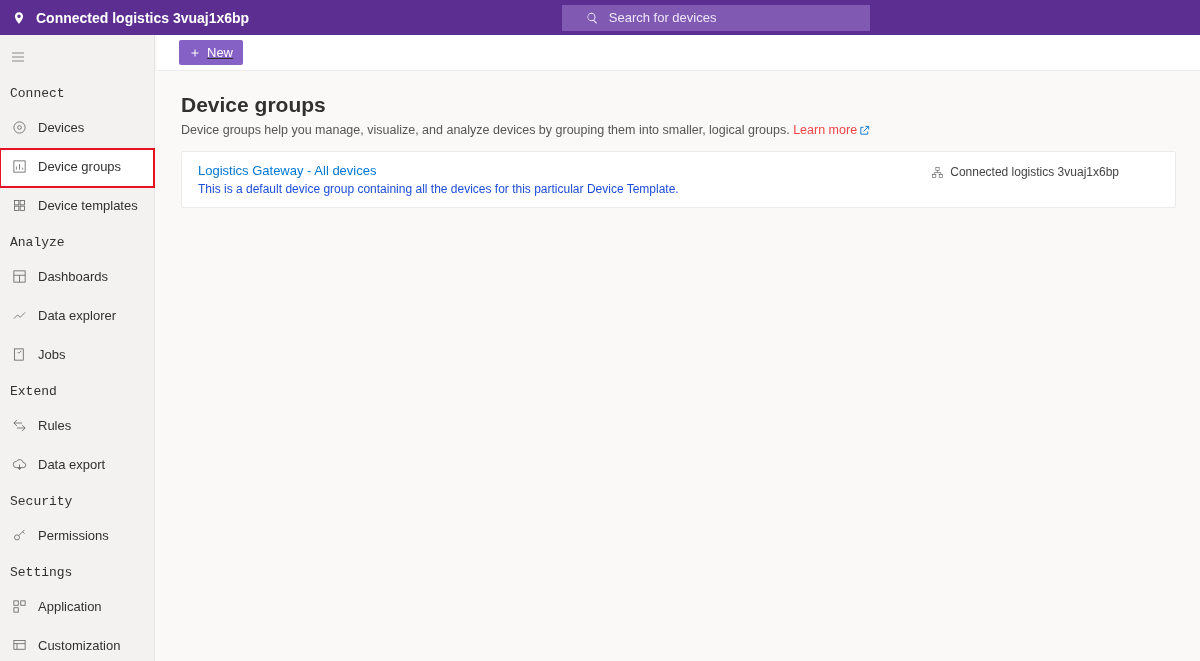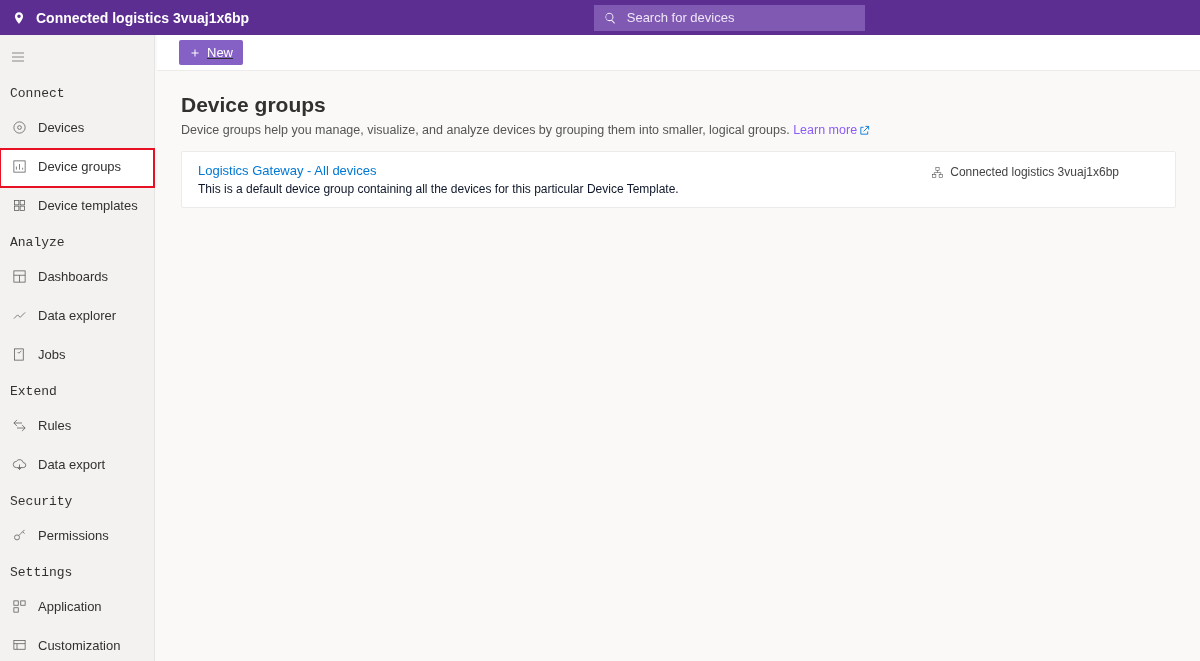--- a/index.html
+++ b/index.html
@@ -2,21 +2,21 @@
 <html><head>
 <meta charset="utf-8">
 <style>
 * { box-sizing: border-box; margin: 0; padding: 0; }
 body { font-family: "Segoe UI", -apple-system, sans-serif; font-size: 13px; color: #323130; background: #faf9f8; overflow: hidden; width: 1200px; height: 661px; }
 
 .topbar { height: 35px; background: #5c2e91; display: flex; align-items: center; padding: 0 12px; color: #fff; }
 .topbar .pin { width: 14px; height: 14px; margin-right: 10px; display: flex; align-items: center; justify-content: center; }
 .topbar .pin svg { width:14px; height:14px; fill:#fff; }
 .topbar .app-title { font-size: 14px; font-weight: 600; }
-.searchbox { position:absolute; left:594px; width:271px; height:26px; background:#8059b3; display:flex; align-items:center; padding:0 10px; color:#f5f0fb; font-size:13px; }
+.searchbox { position:absolute; left:562px; width:308px; height:26px; background:#8059b3; display:flex; align-items:center; padding:0 24px; color:#f5f0fb; font-size:13px; }
 .searchbox svg { width:14px; height:14px; fill:#f5f0fb; margin-right:10px;}
 .searchbox input { background:transparent; border:none; outline:none; color:#f5f0fb; font-size:13px; width:100%; }
 .searchbox input::placeholder{ color:#efe6fa; }
 
 .shell { display:flex; height:calc(100% - 35px); position:relative;}
 
 .sidebar { width:155px; background:#f3f2f1; border-right:1px solid #e5e5e5; height:100%; padding-top:10px; font-size:13px; }
 .hamburger { padding:4px 10px 10px 10px; }
 .hamburger svg{ width:16px; height:16px; stroke:#555; }
 .section-header { padding:8px 10px; font-size:13px; font-weight:400; color:#323130;font-family:Liberation Mono, monospace; }
@@ -27,26 +27,26 @@
 .nav-item.active .label { font-weight:400;}
 
 .content { flex:1; background:#faf9f8; display:flex; flex-direction:column; position:relative; margin-left:2px; }
 .cmdbar { height:36px; background:#fff; border-bottom:1px solid #edebe9; display:flex; align-items:center; padding:0 22px;text-decoration:underline; }
 .new-btn { background:#8661c5; color:#fff; border:none; padding:5px 10px; font-size:13px; display:flex; align-items:center; gap:6px; cursor:pointer; font-weight:400; border-radius:2px;}
 .new-btn svg { width:12px; height:12px; stroke:#fff; }
 
 .page { padding:22px 24px; }
 .page h1 { font-size:21px; font-weight:600; margin-bottom:6px; }
 .page .desc { font-size:12.5px; color:#555; margin-bottom:14px; }
-.page .desc a { color:#8b5cf6; text-decoration:none; }
+.page .desc a { color:#ef4444; text-decoration:none; }
 .page .desc a svg { width:11px; height:11px; vertical-align:middle; margin-left:2px; }
 
 .card { background:#fff; border:1px solid #edebe9; border-radius:2px; padding:11px 16px; display:flex; justify-content:space-between; align-items:flex-start; }
 .card-left a { color:#0078d4; font-size:13px; text-decoration:none; }
-.card-left .sub { color:#0f172a; font-size:12px; margin-top:4px; }
+.card-left .sub { color:#1d4ed8; font-size:12px; margin-top:4px; }
 .card-right { display:flex; align-items:center; gap:6px; color:#444; font-size:12px; padding-top:2px; margin-right:40px;}
 .card-right svg { width:13px; height:13px; stroke:#444; fill:none;}
 </style>
 </head>
 <body>
 
 <div class="topbar">
   <span class="pin">
     <svg viewBox="0 0 24 24">
         <path d="M12 2C8 2 5 5 5 9c0 5 7 13 7 13s7-8 7-13c0-4-3-7-7-7zm0 10a3 3 0 110-6 3 3 0 010 6z"></path>

